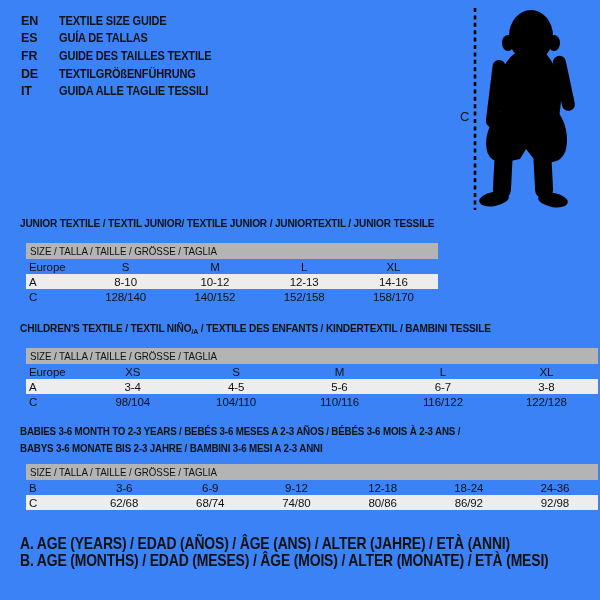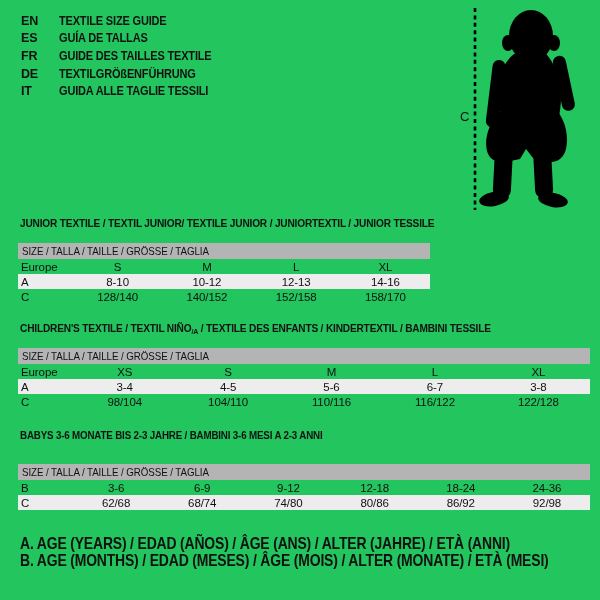--- a/index.html
+++ b/index.html
@@ -1,17 +1,17 @@
 <!DOCTYPE html>
 <html><head>
 <meta charset="utf-8">
 <style>
   html,body{margin:0;padding:0;background:#fff;}
   .canvas{
-    position:relative;width:600px;height:600px;background:#22c55e;
+    position:relative;width:600px;height:600px;background:#3b82f6;
     font-family:"Liberation Sans",sans-serif;color:#111;overflow:hidden;
   }
   .cond{display:inline-block;transform:scaleX(0.88);transform-origin:0 50%;white-space:nowrap;}
   .sx85{transform:scaleX(0.85);}
   .sx82{transform:scaleX(0.82);}
 
   
   .lang{position:absolute;left:21px;top:12px;}
   .lang-row{display:flex;align-items:center;height:17.6px;font-size:12.5px;font-weight:700;letter-spacing:-0.2px;}
   .lang-code{width:38px;}
@@ -21,21 +21,21 @@
   .figure svg text{font-family:"Liberation Sans",sans-serif;}
 
   
   .sec-title{position:absolute;left:20px;font-size:11.5px;font-weight:700;letter-spacing:-0.2px;white-space:nowrap;line-height:13px;}
   .t-junior{top:217px;}
   .t-children{top:322px;}
   .t-babies{top:425px;}
   .subA{font-size:8px;vertical-align:-2px;}
 
   
-  .size-table{position:absolute;left:18px;font-size:11.5px;letter-spacing:-0.1px;}
+  .size-table{position:absolute;left:26px;font-size:11.5px;letter-spacing:-0.1px;}
   .tbl-junior{top:243px;width:412px;}
   .tbl-children{top:348px;width:572px;}
   .tbl-babies{top:464px;width:572px;}
   .thead{height:16px;line-height:16px;background:#b4b4b4;padding-left:4px;}
   .trow{display:flex;align-items:center;height:15px;}
   .alt{background:#ededed;}
   .tlabel{width:52px;padding-left:3px;}
   .tcell{flex:1;text-align:center;}
 
   
@@ -147,20 +147,21 @@
       <span class="tlabel">C</span>
       <span class="tcell">98/104</span>
       <span class="tcell">104/110</span>
       <span class="tcell">110/116</span>
       <span class="tcell">116/122</span>
       <span class="tcell">122/128</span>
     </div>
   </div>
 
   <div class="sec-title t-babies">
+    <div><span class="cond sx85">BABIES 3-6 MONTH TO 2-3 YEARS / BEBÉS 3-6 MESES A 2-3 AÑOS / BÉBÉS 3-6 MOIS À 2-3 ANS /</span></div>
     <div style="margin-top:4px;"><span class="cond sx85">BABYS 3-6 MONATE BIS 2-3 JAHRE / BAMBINI 3-6 MESI A 2-3 ANNI</span></div>
   </div>
   <div class="size-table tbl-babies">
     <div class="thead">
       <span class="cond sx85">SIZE / TALLA / TAILLE / GRÖSSE / TAGLIA</span>
     </div>
     <div class="trow">
       <span class="tlabel">B</span>
       <span class="tcell">3-6</span>
       <span class="tcell">6-9</span>

